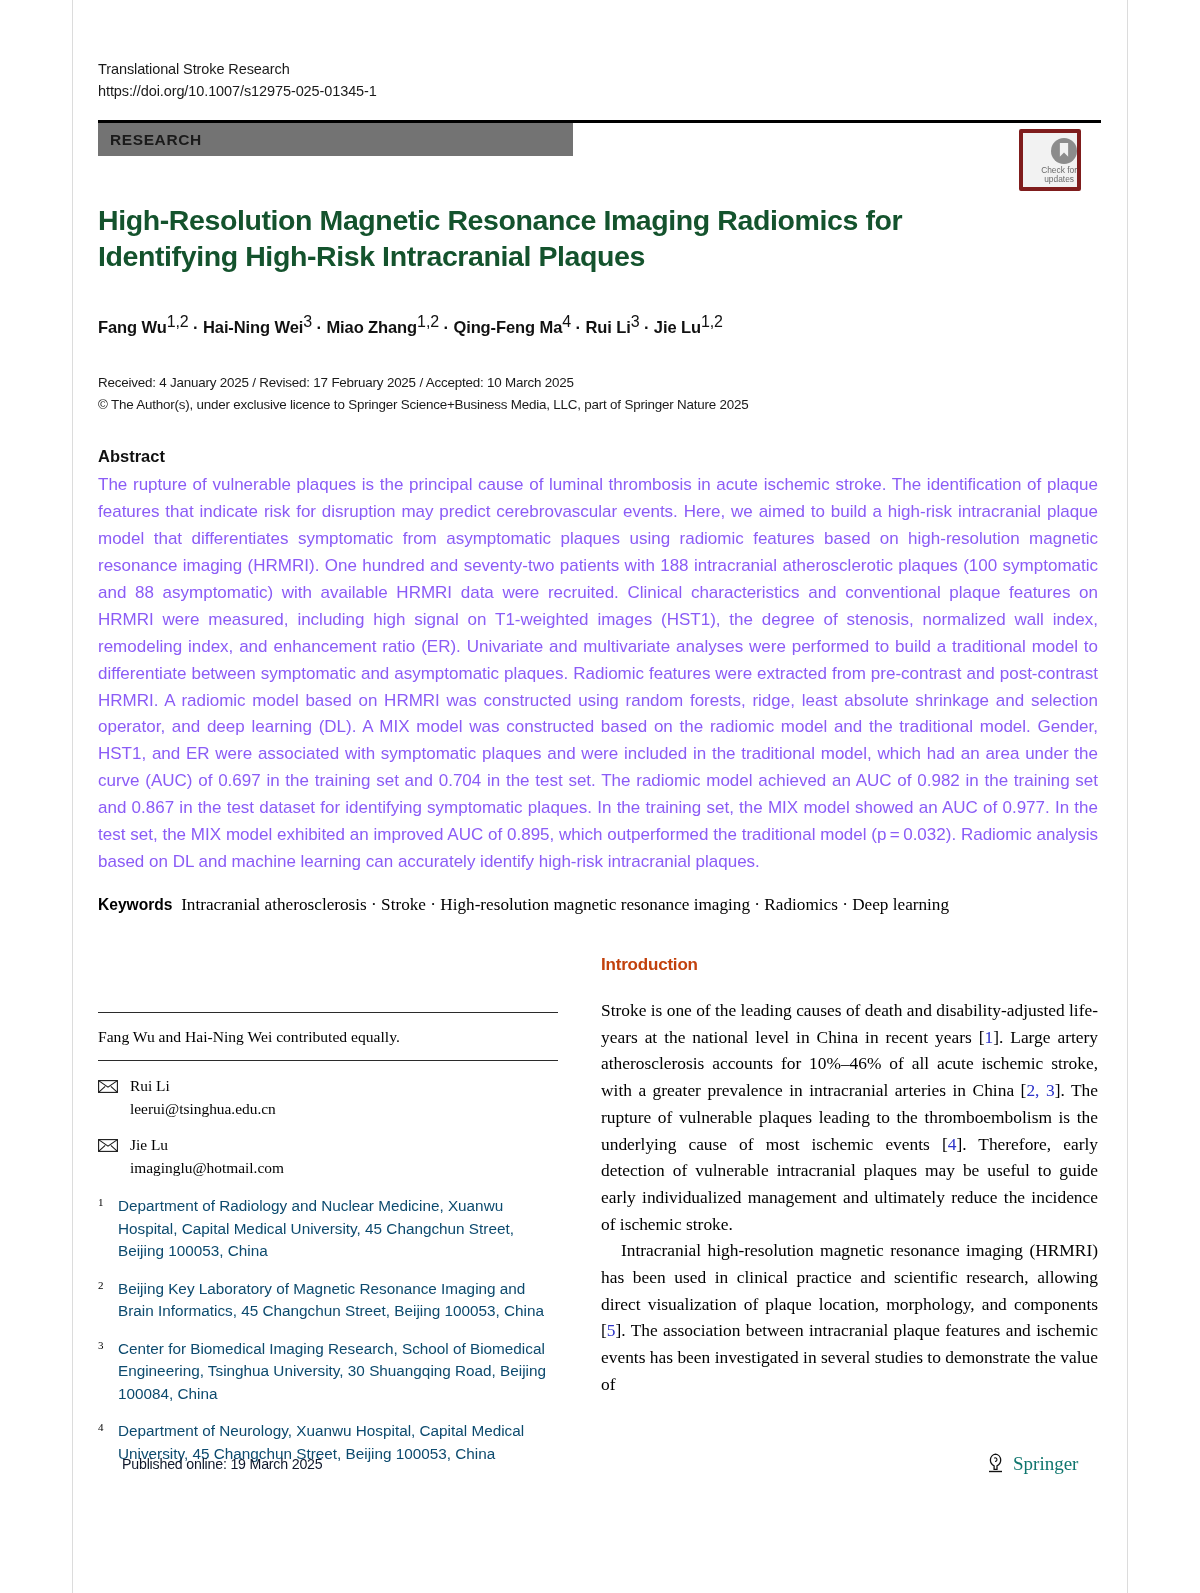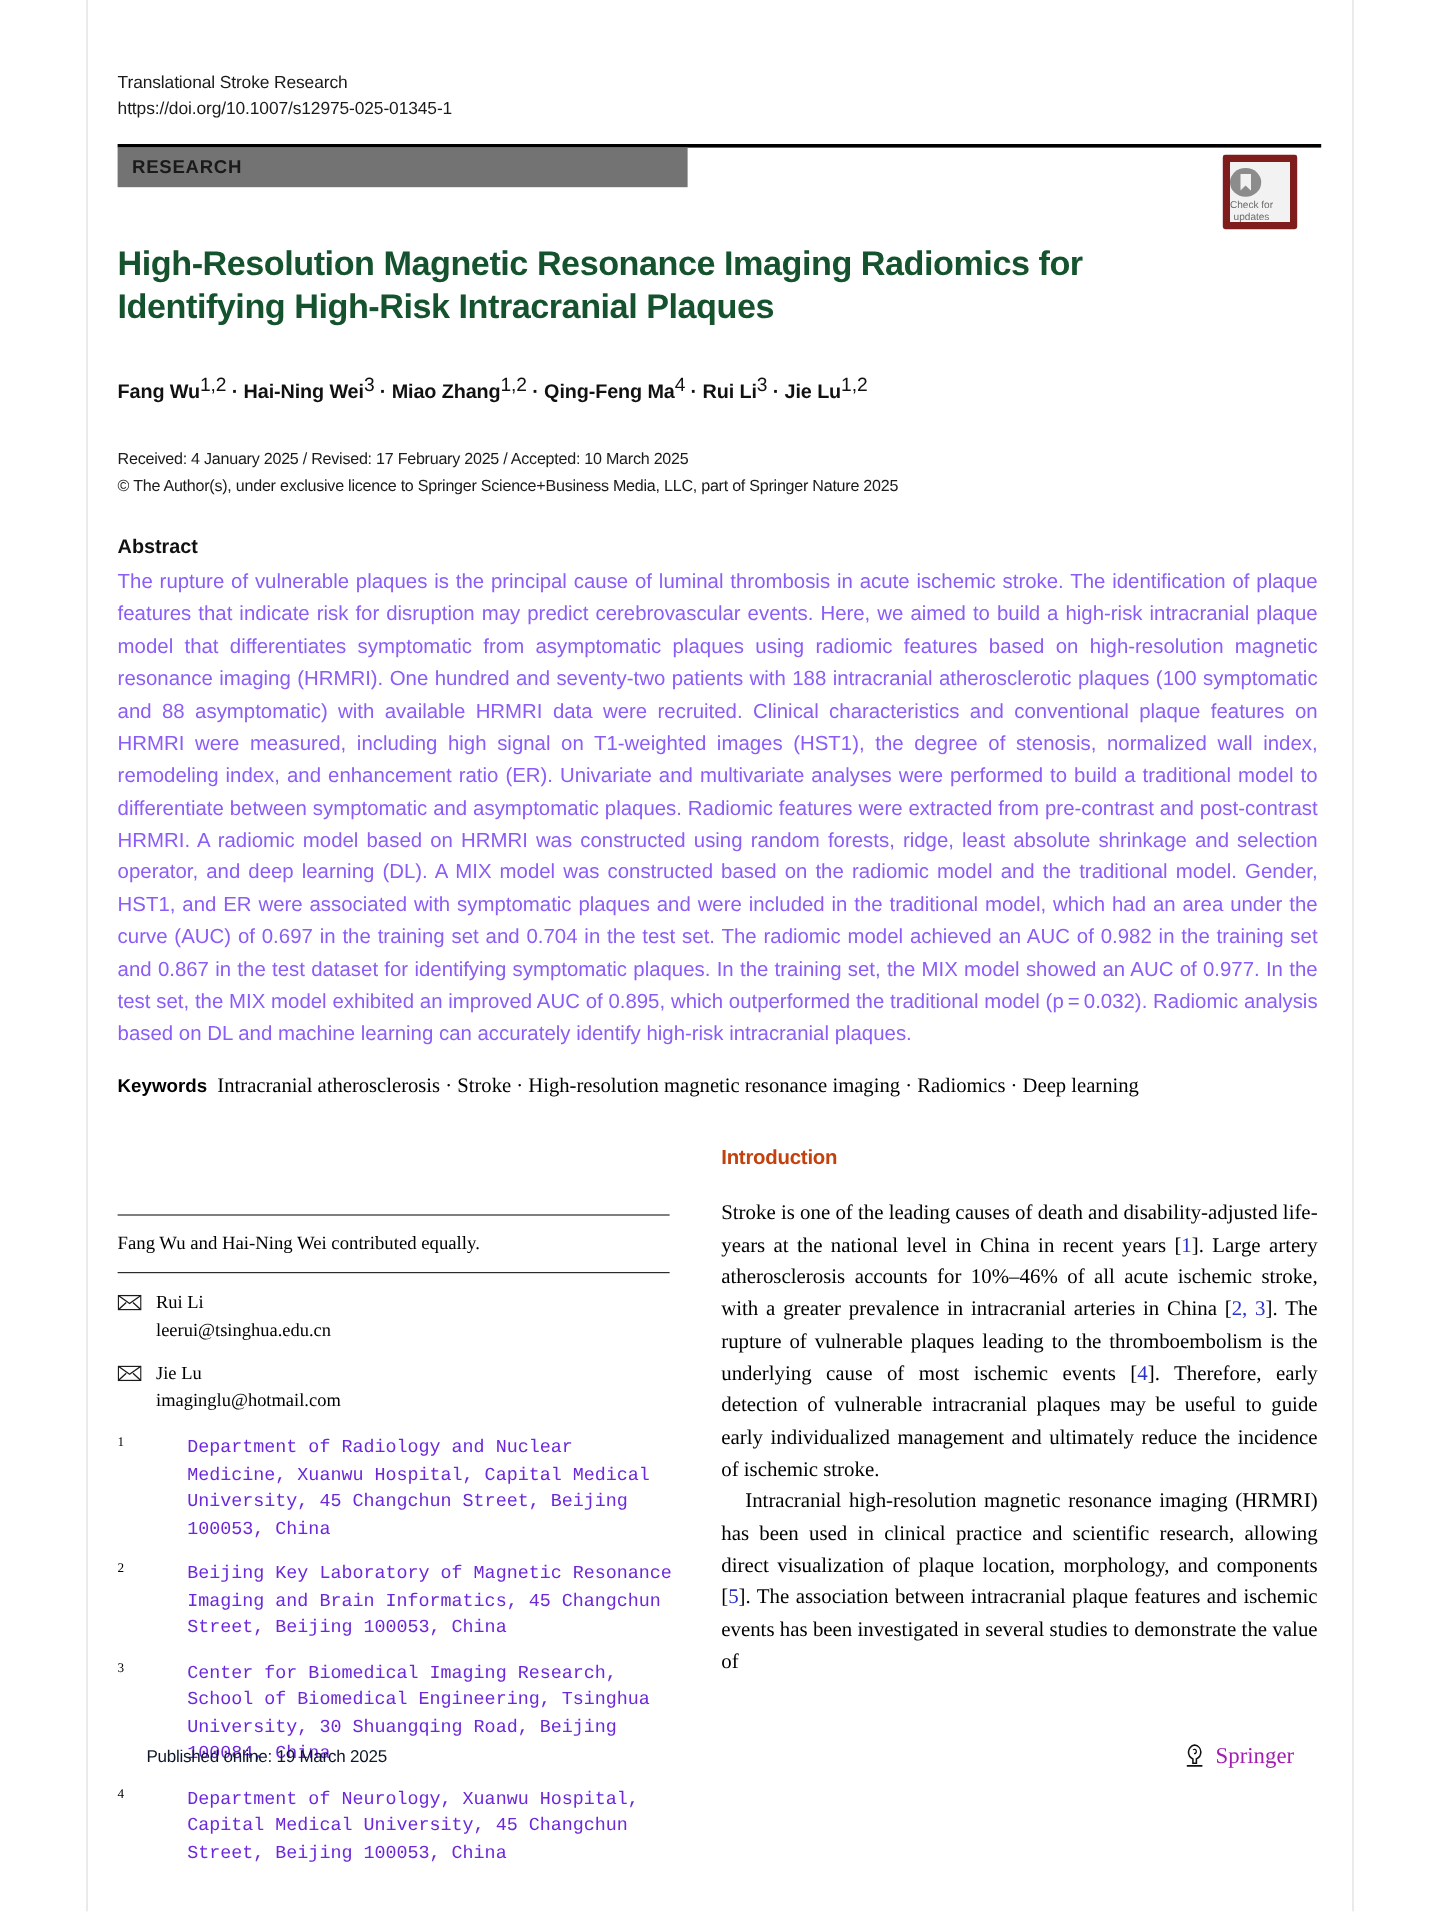--- a/index.html
+++ b/index.html
@@ -80,25 +80,25 @@
   }
 
   
   .updates-badge {
     position: absolute;
     left: 1019px;
     top: 129px;
     width: 62px;
     height: 62px;
     background: #f2f2f2;
-    border: 6px solid #7f1d1d;
+    border: 4px solid #7f1d1d;
     border-radius: 2px;
     display: flex;
     flex-direction: column;
-    align-items: flex-start;
+    align-items: flex-end;
     justify-content: flex-start;
     padding-top: 5px;
     box-sizing: border-box;
   }
   .updates-badge .mark {
     width: 26px;
     height: 26px;
     border-radius: 50%;
     background: #8c8c8c;
     position: relative;
@@ -265,26 +265,25 @@
     width: 20px;
     min-width: 20px;
     font-family: "Liberation Serif", serif;
     font-size: 11px;
     vertical-align: super;
     line-height: 1;
     padding-top: 2px;
     color: #000000;
   }
   .aff-text {
-    font-family: Liberation Mono, monospace;
+    font-family: Liberation Sans, sans-serif;
     font-size: 15.3px;
     line-height: 1.47;
-    color: #6d28d9;
+    color: #0c4a6e;
     width: 430px;
-    margin-left: 38px;
   }
 
   
   .intro-head {
     font-family: Liberation Sans, sans-serif;
     font-weight: bold;
     font-size: 17px;
     color: #c2410c;
     margin: 0 0 22px 0;
     letter-spacing: -0.2px;
@@ -320,21 +319,21 @@
     gap: 7px;
   }
   .springer .logo {
     width: 21px;
     height: 23px;
     position: relative;
   }
   .springer .word {
     font-family: "Liberation Serif", serif;
     font-size: 19px;
-    color: #a21caf;
+    color: #0f766e;
   }
 </style>
 </head>
 <body>
 
 <div class="page">
 
   <div class="page-edge-left"></div>
   <div class="page-edge-right"></div>
 

